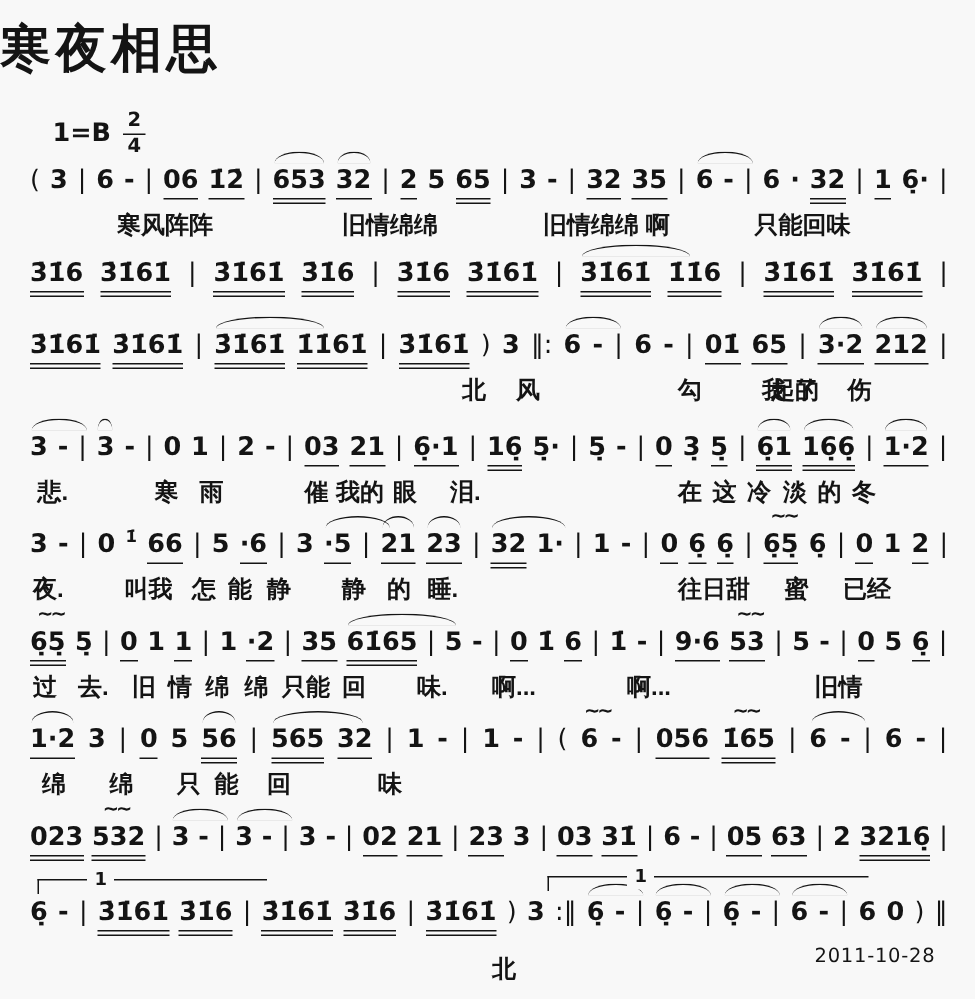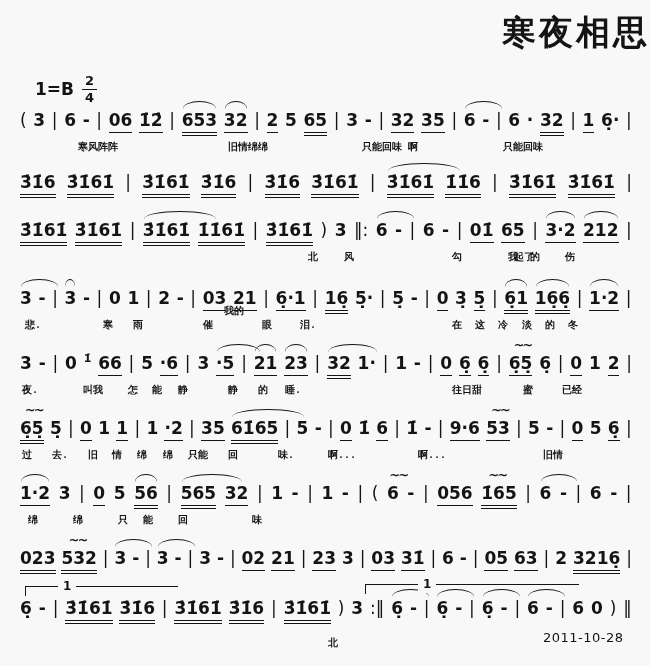--- a/index.html
+++ b/index.html
@@ -1,18 +1,18 @@
 <!DOCTYPE html>
 <html><head>
 <meta charset="utf-8">
 <style>
   html,body{margin:0;padding:0;background:#f8f8f8;}
   #page{position:relative;width:650px;height:666px;background:#f8f8f8;color:#141414;
         font-family:"DejaVu Sans","Liberation Sans",sans-serif;overflow:hidden;}
-  .title{position:absolute;top:10px;left:0;width:100%;text-align:right;
+  .title{position:absolute;top:10px;left:0;width:100%;text-align:left;
          font-size:34px;font-weight:700;letter-spacing:3px;}
   .credit{position:absolute;top:58px;font-size:17px;font-weight:600;white-space:pre;}
   .credit.singer{left:253px;}
   .credit.notator{left:448px;}
   .key{position:absolute;top:74px;left:35px;font-size:17px;font-weight:700;
        display:flex;align-items:center;gap:8px;}
   .frac{display:inline-flex;flex-direction:column;align-items:center;
         font-size:13px;line-height:1.05;font-weight:700;}
   .frac .num{border-bottom:1.5px solid #141414;padding:0 3px 1px;}
   .frac .den{padding-top:1px;}
@@ -26,22 +26,22 @@
   .u2{border-bottom:1.6px solid #141414;padding-bottom:1px;}
   .u2::after{content:"";position:absolute;left:0;right:0;bottom:-4px;
              border-bottom:1.6px solid #141414;}
   .s::before,.sw::before{content:"";position:absolute;top:-9px;left:1px;right:1px;height:7px;
        border-top:1.6px solid #141414;
        border-radius:50% 50% 0 0 / 100% 100% 0 0;}
   .sw::before{right:-26px;}
   .mk{position:absolute;top:-16px;left:20%;font-style:normal;font-size:13px;
       font-weight:700;letter-spacing:-2px;}
   .g{font-size:11px;transform:translateY(-7px);display:inline-block;}
-  .lyr{position:absolute;font-size:10px;font-weight:600;white-space:pre;
-       font-family:Liberation Mono, monospace;}
+  .lyr{position:absolute;font-size:16px;font-weight:600;white-space:pre;
+       font-family:Liberation Sans, sans-serif;}
   .volta{position:absolute;height:9px;border-top:1.6px solid #141414;
          border-left:1.6px solid #141414;}
   .volta .vlabel{position:absolute;top:-9px;font-size:12px;font-weight:700;
          background:#f8f8f8;padding:0 5px;line-height:1.4;}
   .date{position:absolute;font-size:13px;font-weight:400;letter-spacing:0.5px;}
 </style>
 </head>
 <body>
 
 <div id="page">
@@ -88,21 +88,21 @@
           <span class="tk">6</span>
           <span class="tk">·</span>
           <span class="tk u2">32</span>
           <span class="tk bar">|</span>
           <span class="tk u1">1</span>
           <span class="tk">6̣·</span>
           <span class="tk bar">|</span>
         </div>
         <span class="lyr" style="left: 58px; top: 30px;">寒风阵阵</span>
         <span class="lyr" style="left: 208px; top: 30px;">旧情绵绵</span>
-        <span class="lyr" style="left: 342px; top: 30px;">只能回味 啊</span>
+        <span class="lyr" style="left: 342px; top: 30px;">旧情绵绵 啊</span>
         <span class="lyr" style="left: 483px; top: 30px;">只能回味</span>
       </div>
       <div class="line" style="top: 172px;">
         <div class="notes">
           <span class="tk u2">3̇1̇6</span>
           <span class="tk u2">3̇1̇61̇</span>
           <span class="tk bar">|</span>
           <span class="tk u2">3̇1̇61̇</span>
           <span class="tk u2">3̇1̇6</span>
           <span class="tk bar">|</span>
@@ -182,21 +182,21 @@
           <span class="tk u2 s">6̣1</span>
           <span class="tk u2 s">16̣6̣</span>
           <span class="tk bar">|</span>
           <span class="tk u1 s">1·2</span>
           <span class="tk bar">|</span>
         </div>
         <span class="lyr" style="left: 5px; top: 30px;">悲.</span>
         <span class="lyr" style="left: 83px; top: 30px;">寒</span>
         <span class="lyr" style="left: 113px; top: 30px;">雨</span>
         <span class="lyr" style="left: 183px; top: 30px;">催</span>
-        <span class="lyr" style="left: 204px; top: 16px;">我的</span>
+        <span class="lyr" style="left: 204px; top: 30px;">我的</span>
         <span class="lyr" style="left: 242px; top: 30px;">眼</span>
         <span class="lyr" style="left: 280px; top: 30px;">泪.</span>
         <span class="lyr" style="left: 432px; top: 30px;">在</span>
         <span class="lyr" style="left: 455px; top: 30px;">这</span>
         <span class="lyr" style="left: 478px; top: 30px;">冷</span>
         <span class="lyr" style="left: 502px; top: 30px;">淡</span>
         <span class="lyr" style="left: 525px; top: 30px;">的</span>
         <span class="lyr" style="left: 548px; top: 30px;">冬</span>
       </div>
       <div class="line" style="top: 353px;">

